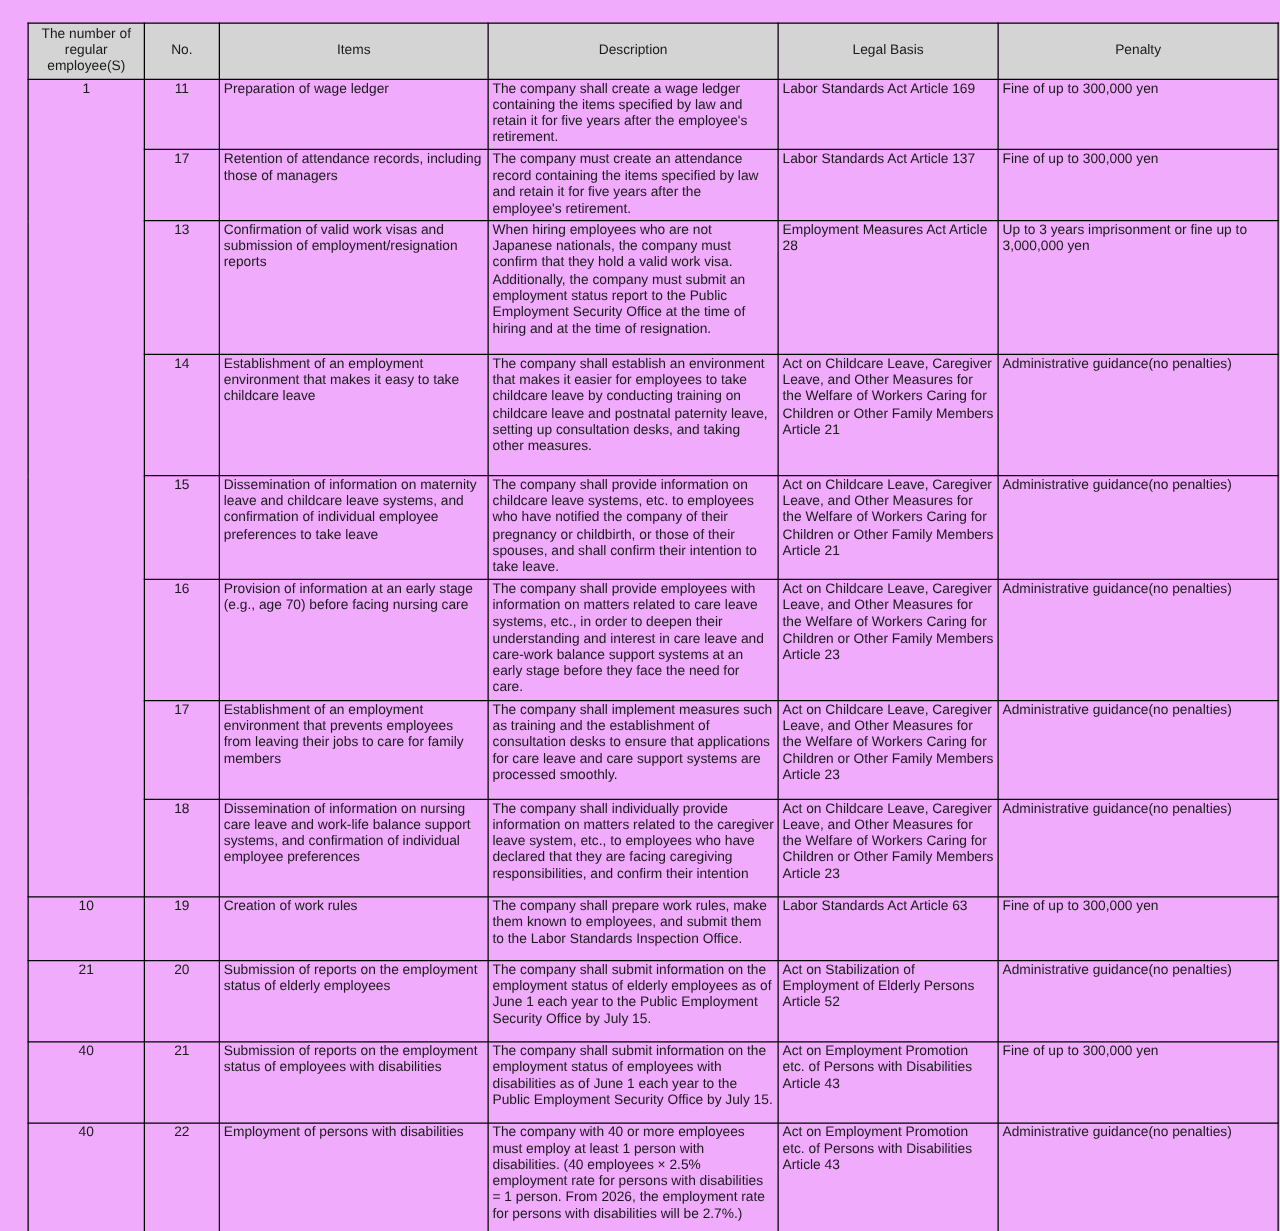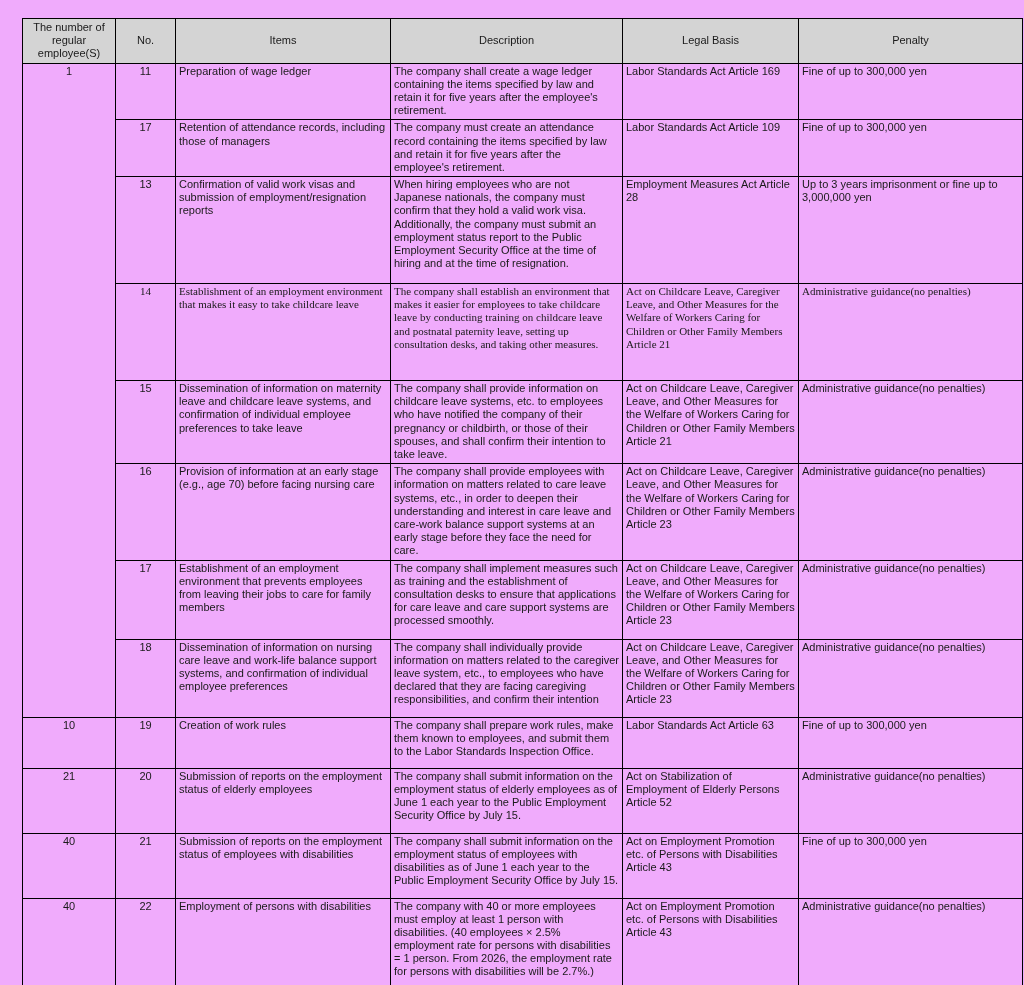--- a/index.html
+++ b/index.html
@@ -47,21 +47,21 @@
   col.c-emp   { width: 93px; }
   col.c-no    { width: 60px; }
   col.c-items { width: 215px; }
   col.c-desc  { width: 232px; }
   col.c-legal { width: 176px; }
   col.c-pen   { width: 224px; }
   
   tr.h55  { height: 53px; }
   tr.h53  { height: 51px; }
   tr.h109 { height: 107px; }
-  tr.h99  { height: 97px; font-family: Liberation Serif, serif; }
+  tr.h99  { height: 97px; }
   tr.h81  { height: 79px; padding-left: 38px; }
   tr.h92  { height: 90px; }
   tr.h80  { height: 78px; }
   tr.h67  { height: 65px; margin-left: 36px; }
   tr.h93  { height: 91px; }
 </style>
 </head>
 <body>
 
 <div class="page">
@@ -90,21 +90,21 @@
         <td class="center">11</td>
         <td>Preparation of wage ledger</td>
         <td>The company shall create a wage ledger containing the items specified by law and retain it for five years after the employee's retirement.</td>
         <td>Labor Standards Act Article 169</td>
         <td>Fine of up to 300,000 yen</td>
       </tr>
       <tr class="h53">
         <td class="center">17</td>
         <td>Retention of attendance records, including those of managers</td>
         <td>The company must create an attendance record containing the items specified by law and retain it for five years after the employee's retirement.</td>
-        <td>Labor Standards Act Article 109</td>
+        <td>Labor Standards Act Article 137</td>
         <td>Fine of up to 300,000 yen</td>
       </tr>
       <tr class="h109">
         <td class="center">13</td>
         <td>Confirmation of valid work visas and submission of employment/resignation reports</td>
         <td>When hiring employees who are not Japanese nationals, the company must confirm that they hold a valid work visa. Additionally, the company must submit an employment status report to the Public Employment Security Office at the time of hiring and at the time of resignation.</td>
         <td>Employment Measures Act Article 28</td>
         <td>Up to 3 years imprisonment or fine up to 3,000,000 yen</td>
       </tr>
       <tr class="h99">

